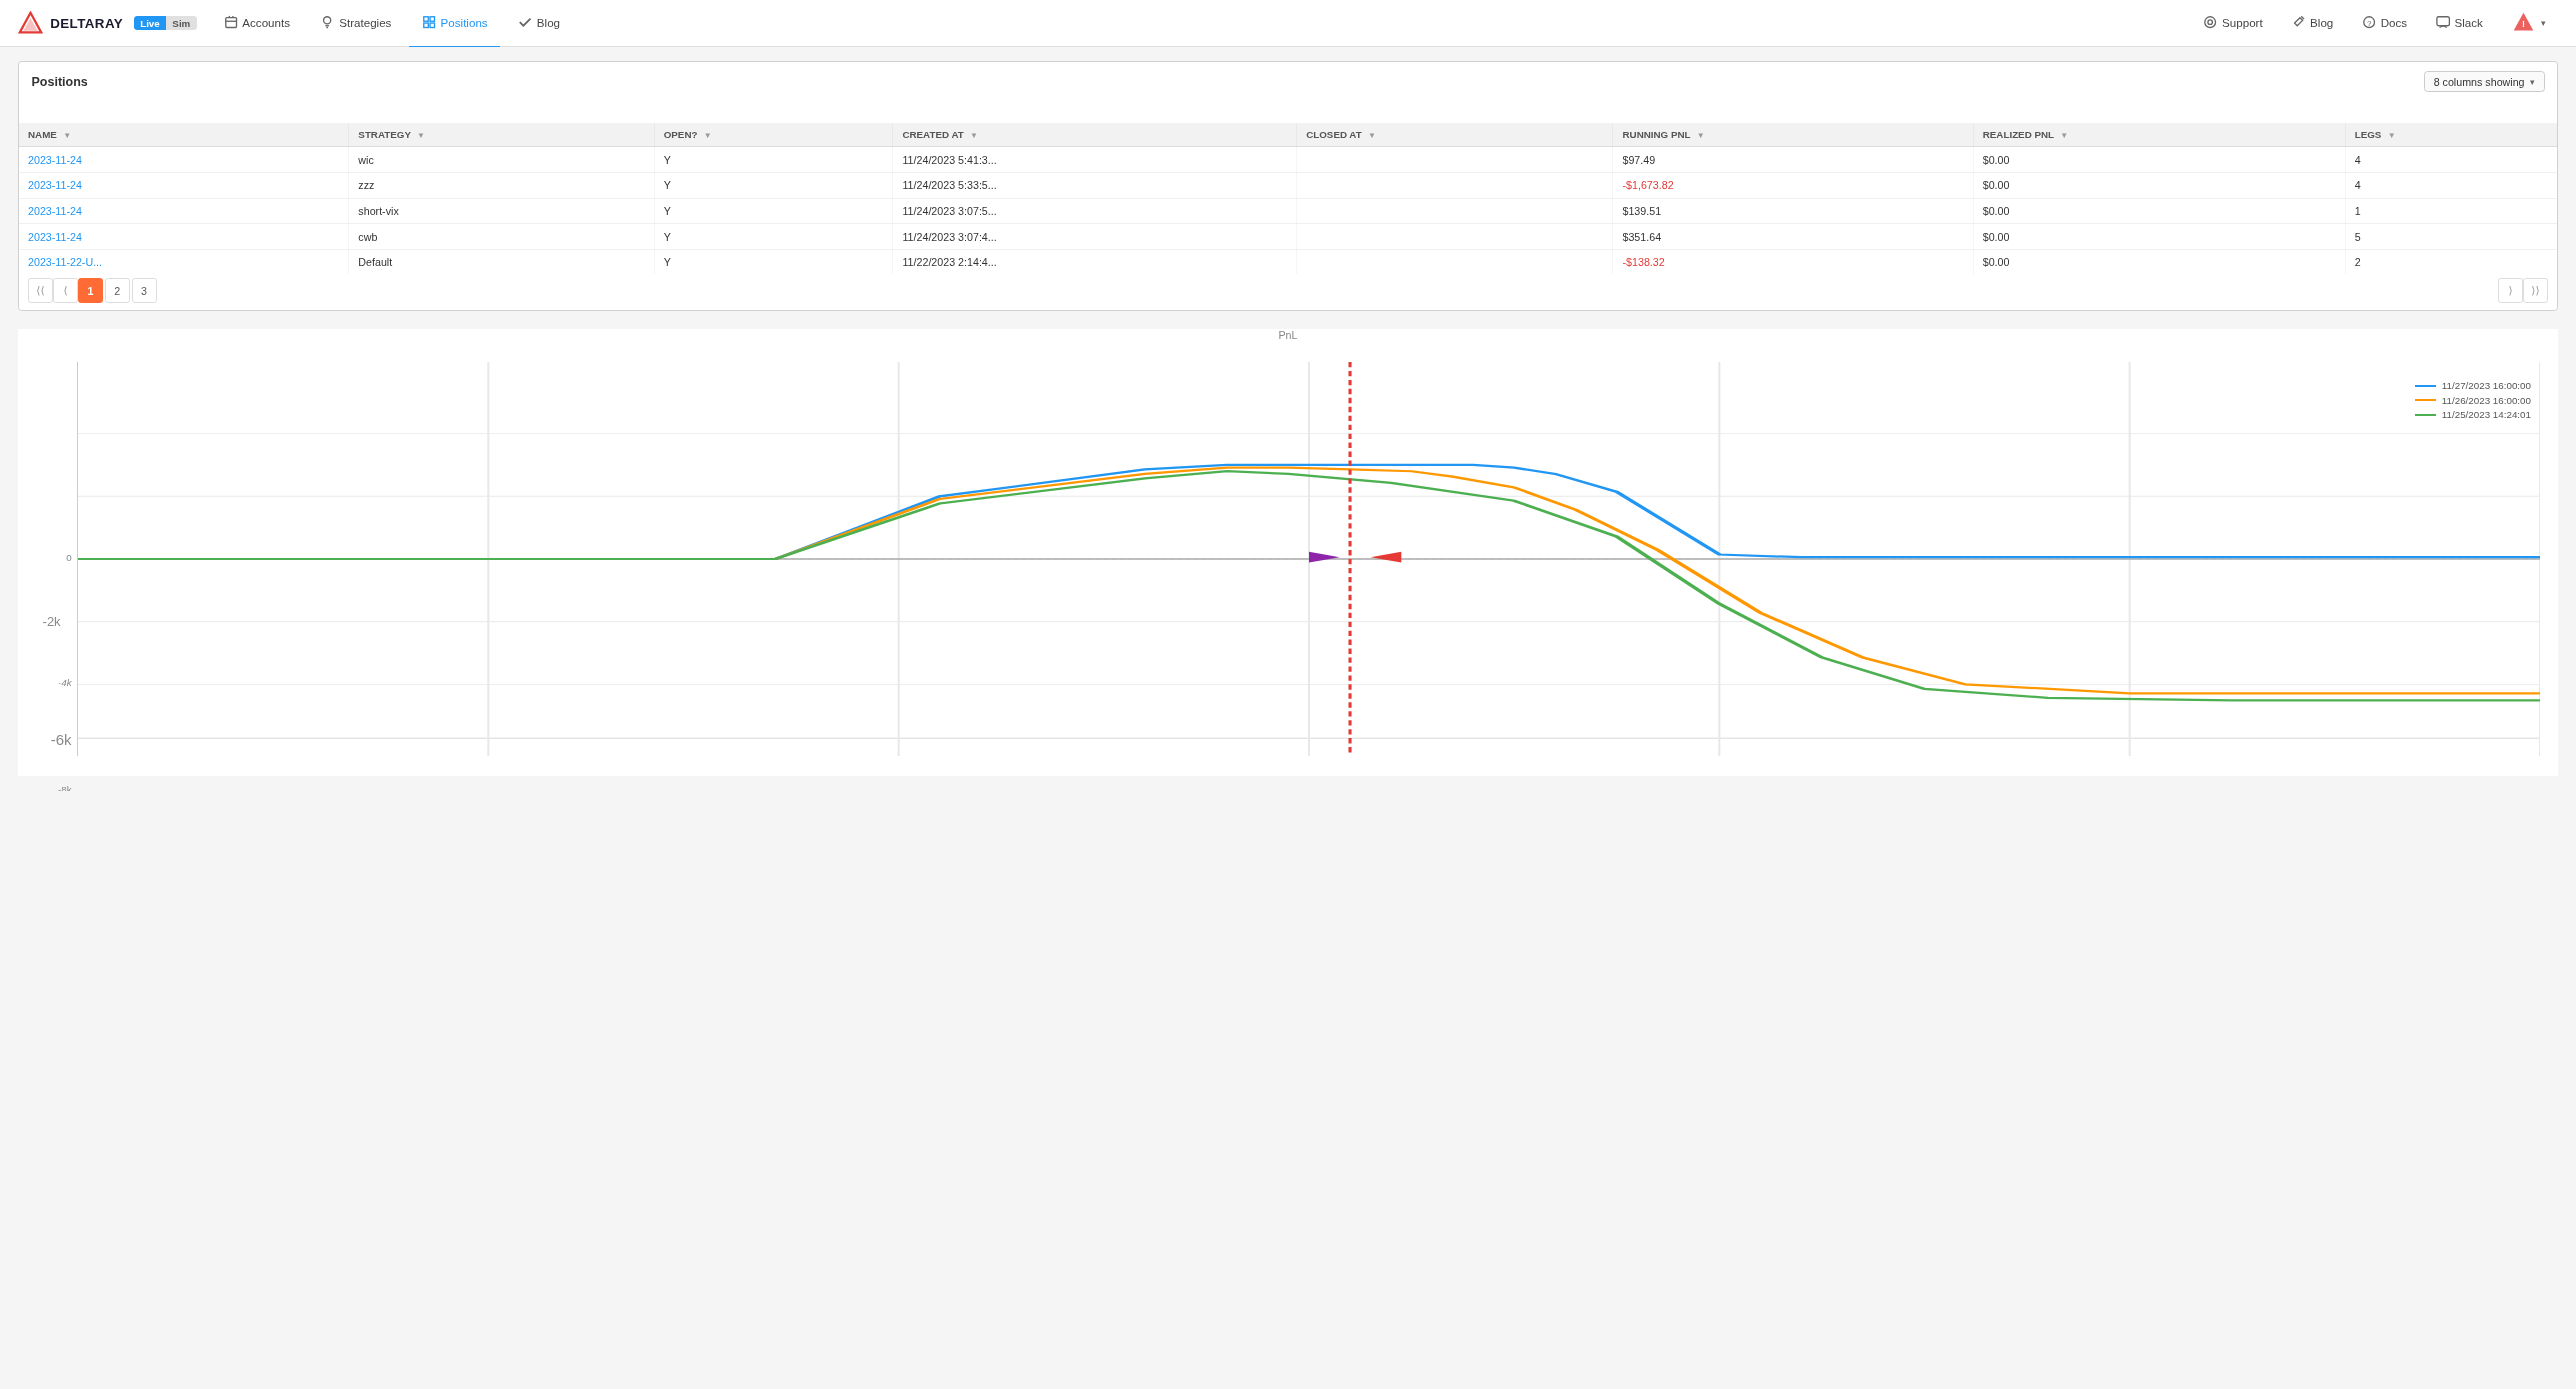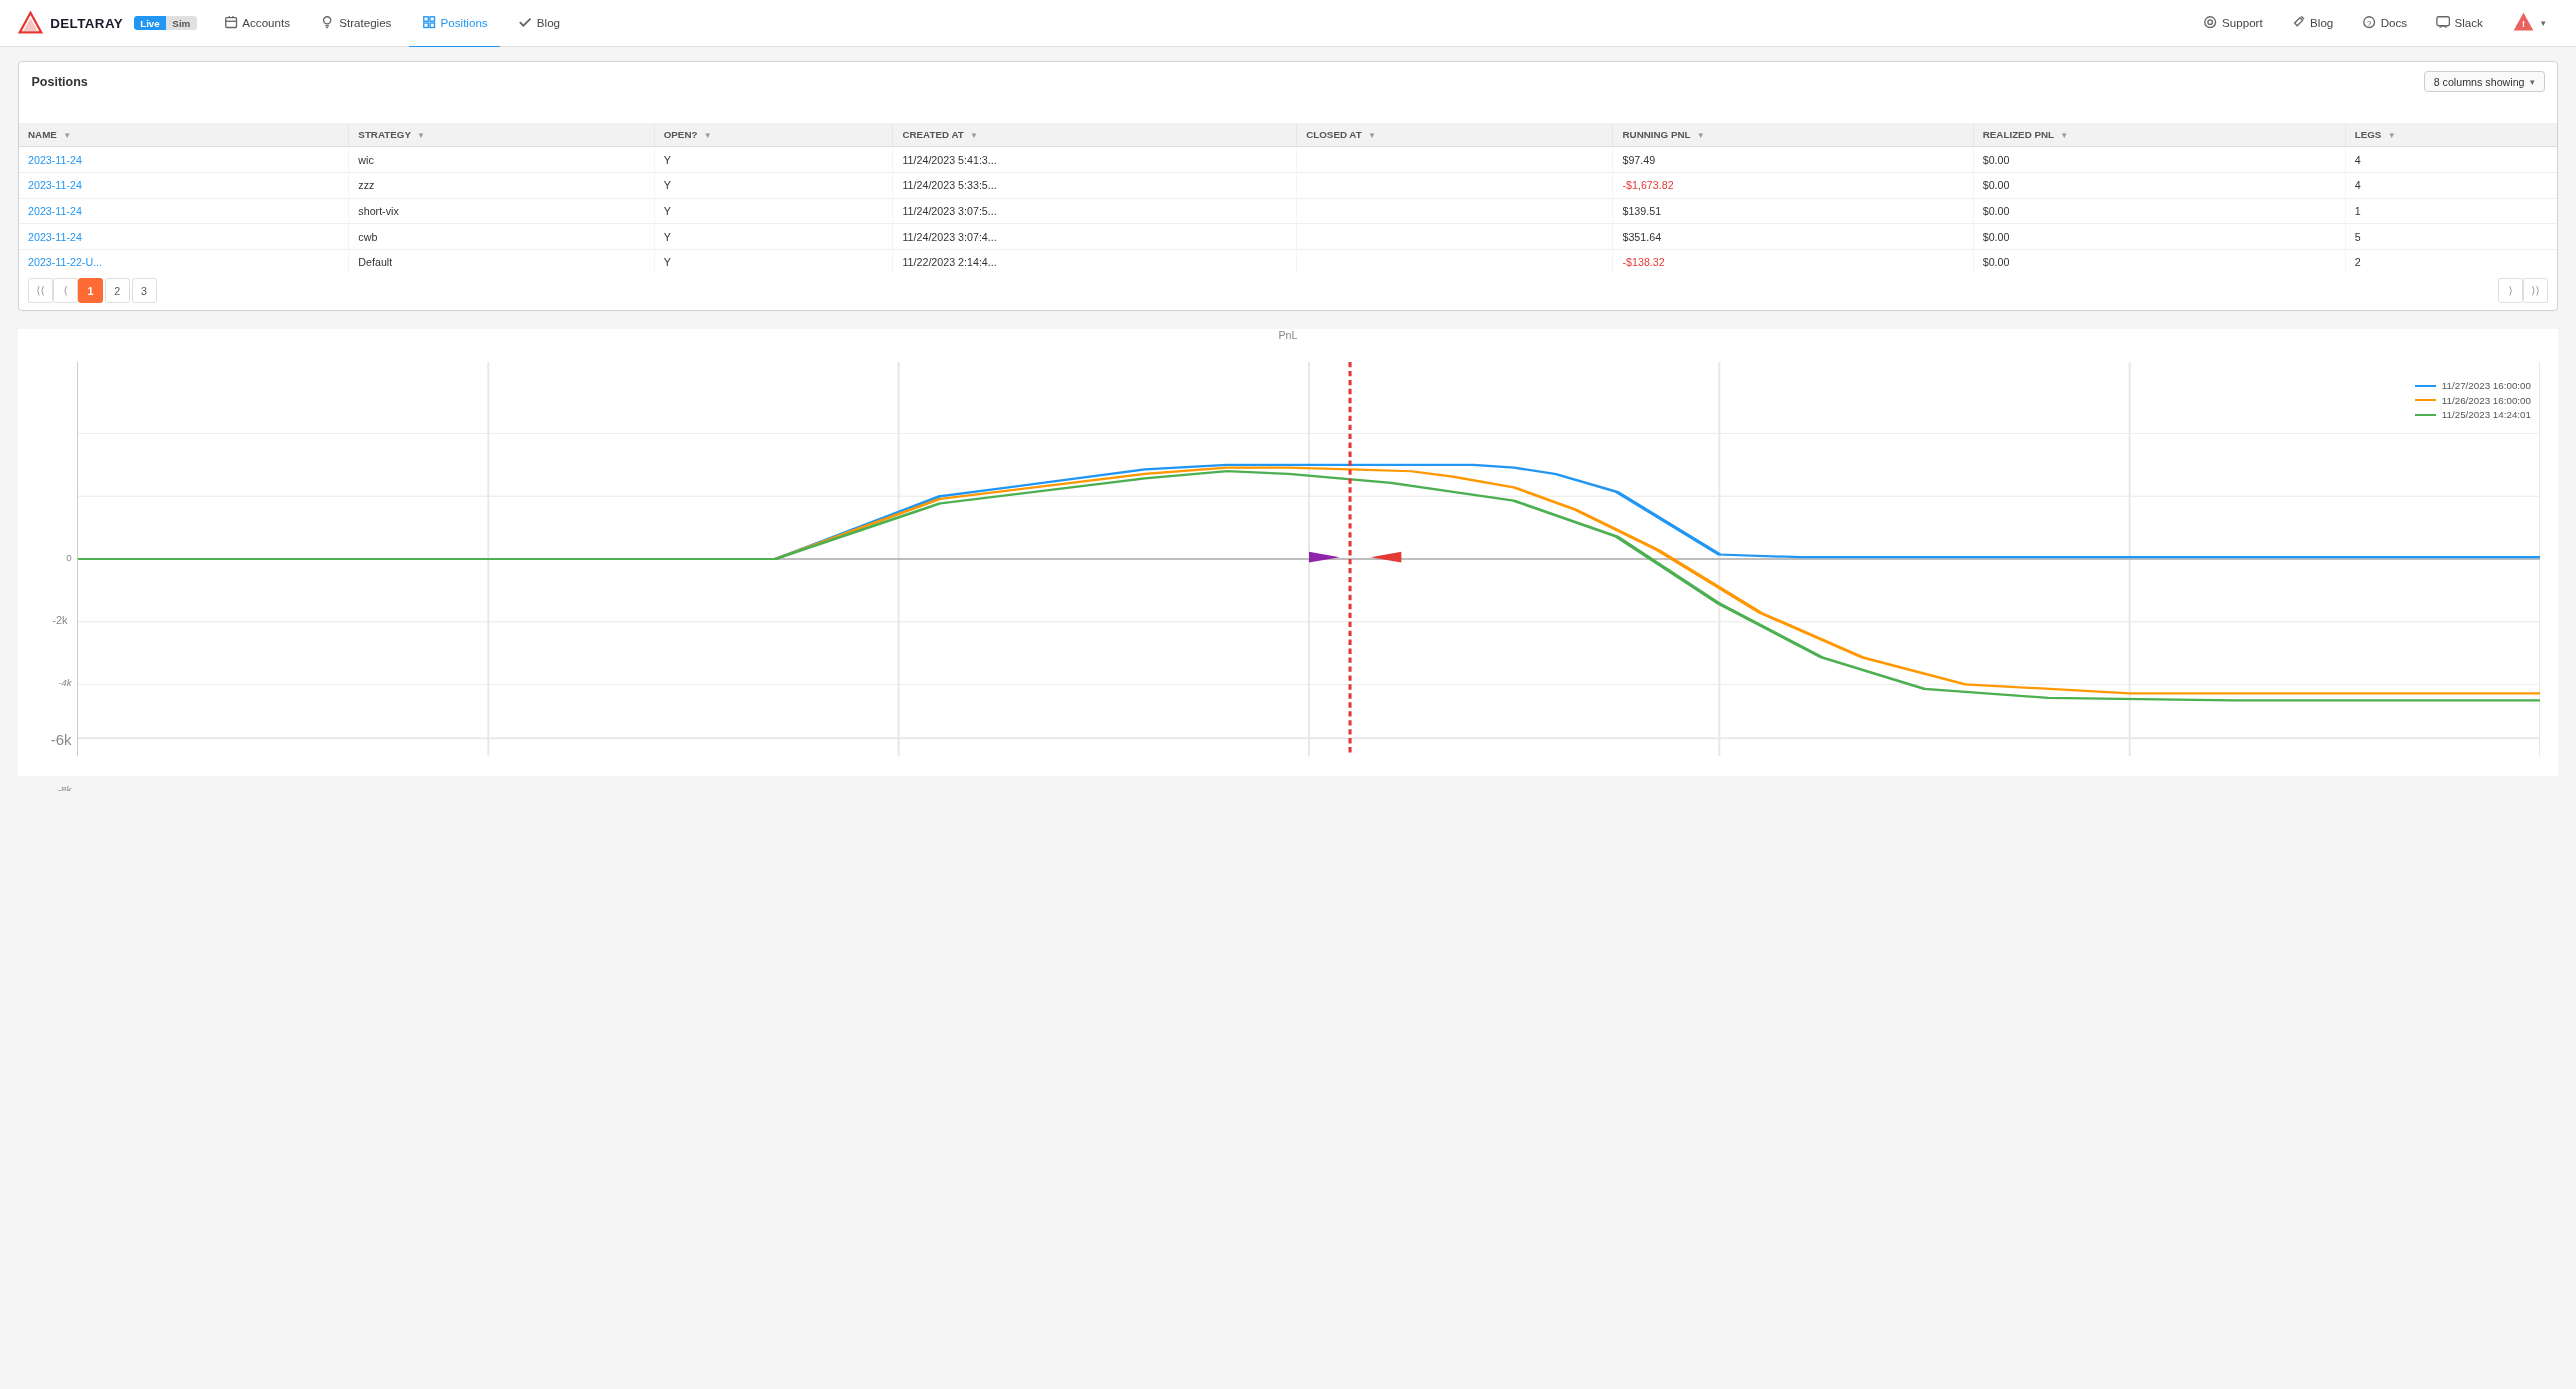--- a/index.html
+++ b/index.html
@@ -274,21 +274,21 @@
 
   <div class="chart-section">
 
     <div class="chart-container">
       <div class="chart-title">PnL</div>
 
       <div style="position:relative; display:flex;">
 
         <div style="display: flex; flex-direction: column; justify-content: flex-start; align-items: flex-end; width: 41px; padding-top: 0px; gap: 0px; position: relative; height: 394px; flex-shrink: 0;" id="y-axis-labels">
         <div style="font-size: 9.8px; color: rgb(136, 136, 136); text-align: right; padding-right: 5.4px; position: absolute; right: 0px; top: 190px;">0</div>
-            <div style="font-size: 11px; color: rgb(136, 136, 136); text-align: right; padding-right: 5.4px; position: absolute; right: 4px; top: 252px;">-2k</div>
+            <div style="font-size: 13px; color: rgb(136, 136, 136); text-align: right; padding-right: 5.4px; position: absolute; right: 11px; top: 252px;">-2k</div>
             <div style="font-size: 9.8px; color: rgb(136, 136, 136); text-align: left; padding-right: 5.4px; position: absolute; right: 0px; top: 315px; font-style: italic;">-4k</div>
             <div style="font-size: 15px; color: rgb(136, 136, 136); text-align: right; padding-right: 5.4px; position: absolute; right: 0px; top: 369px;">-6k</div>
             <div style="font-size: 9.8px; color: rgb(136, 136, 136); text-align: right; padding-right: 5.4px; position: absolute; right: 0px; top: 422px;">-8k</div>
             <div style="font-size: 9.8px; color: rgb(136, 136, 136); text-align: right; padding-right: 5.4px; position: absolute; right: 0px; top: 476px;">-10k</div>
           </div>
 
         <div style="flex:1; position:relative;">
           <svg id="chart-svg" viewBox="0 0 1200 440" preserveAspectRatio="none" style="width:100%; height:394px; background:#fff; border-left:0.9px solid #ccc;font-size:13px">
 
             <g>

